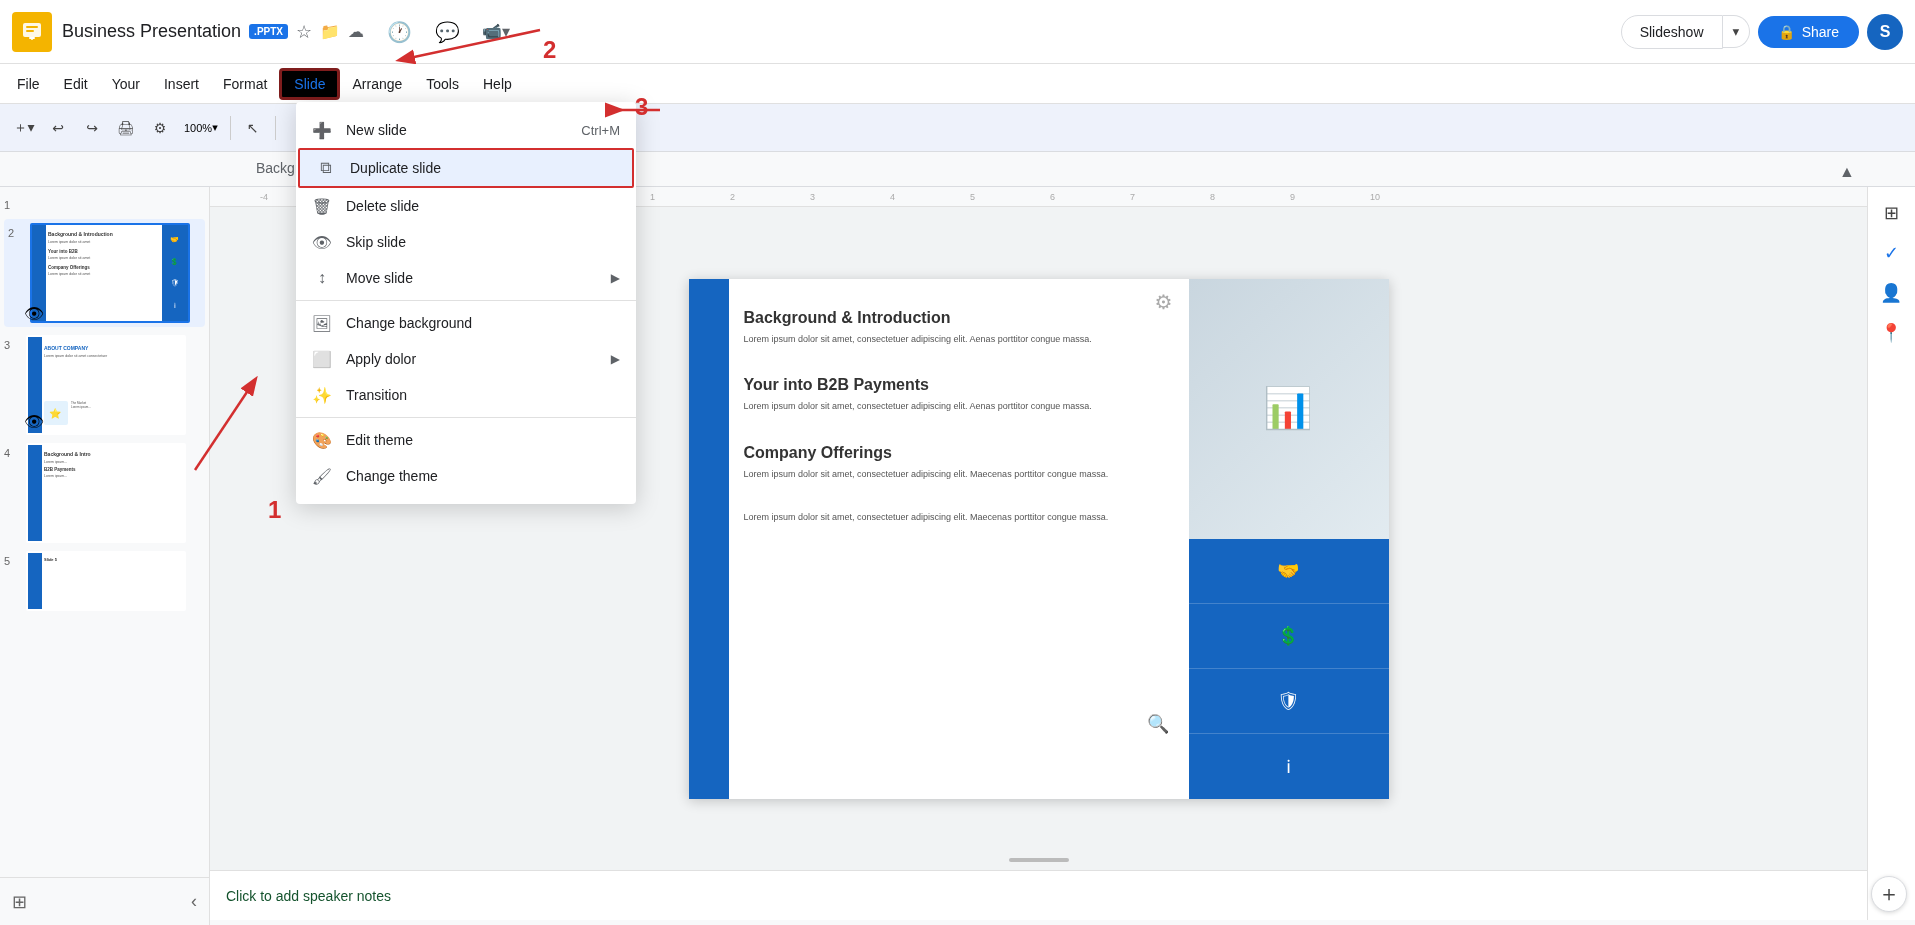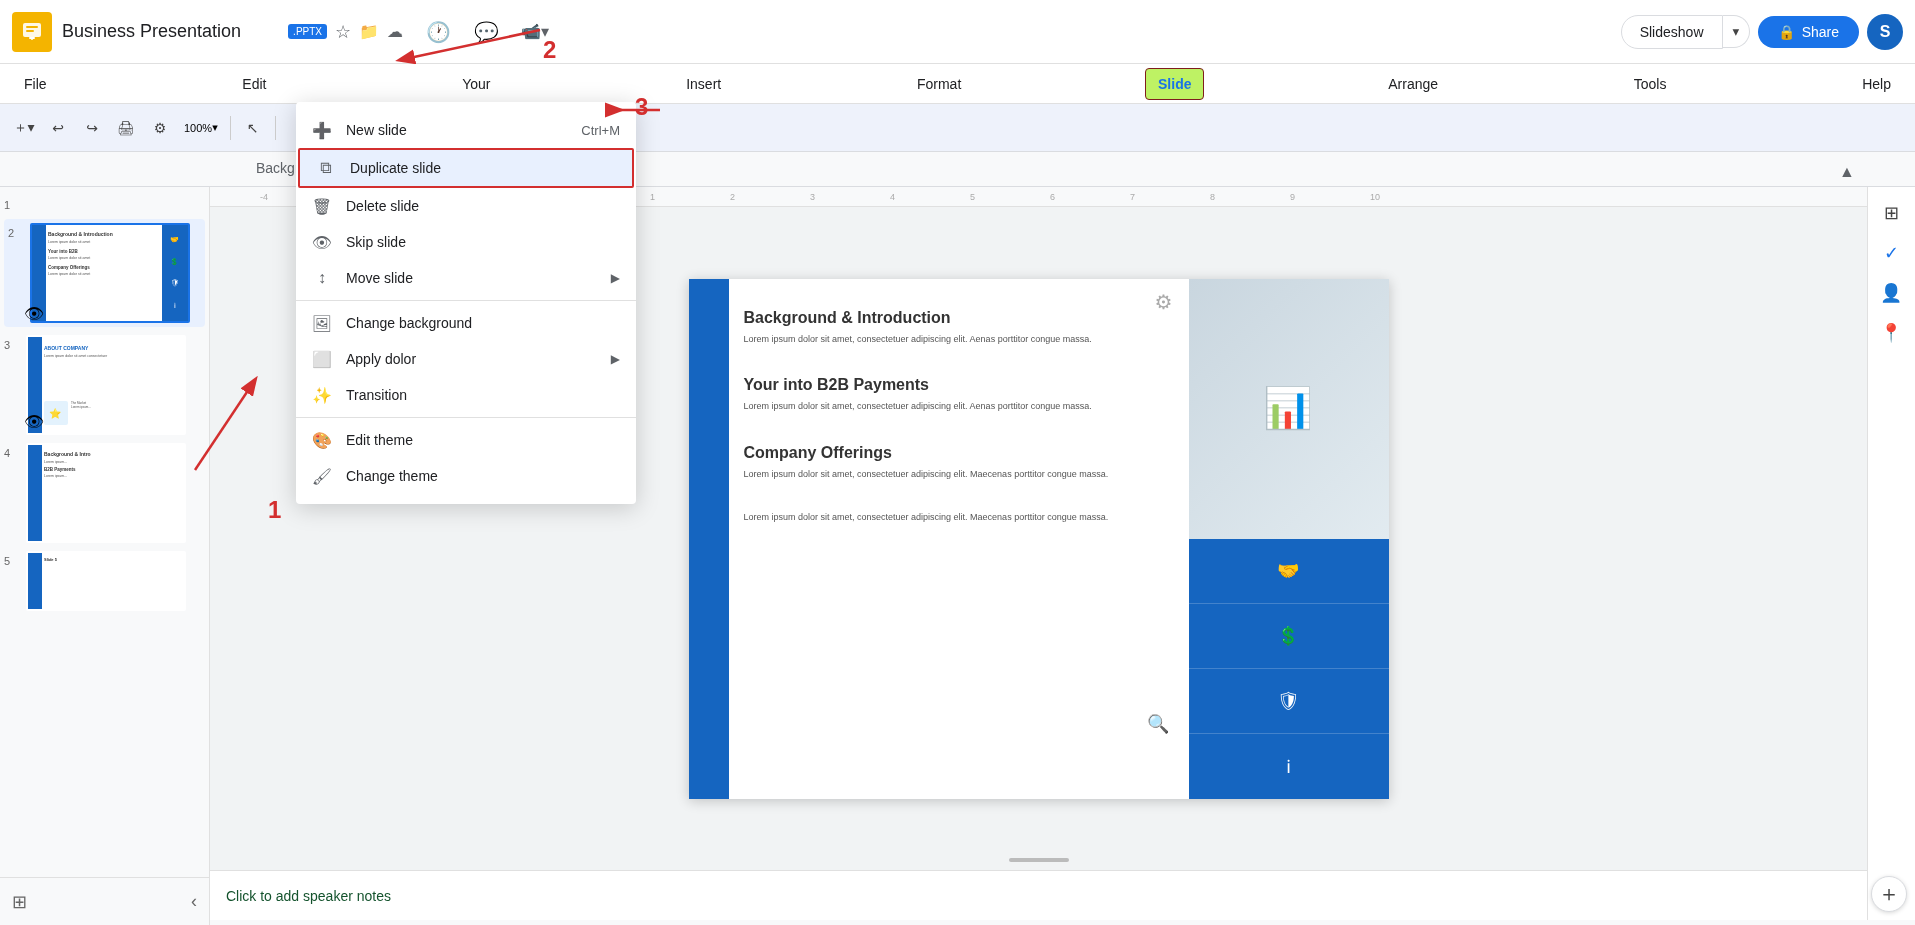--- a/index.html
+++ b/index.html
@@ -7,23 +7,23 @@
 
     
     #topbar { display: flex; align-items: center; height: 64px; background: #fff; padding: 0 12px; border-bottom: 1px solid #e0e0e0; position: relative; z-index: 10; }
     #app-icon { width: 40px; height: 40px; background: #f4b400; border-radius: 4px; display: flex; align-items: center; justify-content: center; margin-right: 10px; flex-shrink: 0; }
     #app-icon svg { width: 24px; height: 24px; }
     #title-area { display: flex; flex-direction: column; margin-right: 16px; }
     #doc-title { font-size: 18px; color: #202124; font-weight: 500; line-height: 1.2; }
     #pptx-badge { background: #1a73e8; color: #fff; font-size: 10px; font-weight: 700; padding: 2px 5px; border-radius: 3px; }
 
     
-    #menubar { display: flex; align-items: center; height: 40px; background: #fff; padding: 0 12px; border-bottom: 1px solid #e0e0e0; position: relative; z-index: 10; justify-content: space-between; }
+    #menubar { display: flex; align-items: center; height: 40px; background: #fff; padding: 0 5px; border-bottom: 1px solid #e0e0e0; position: relative; z-index: 10; }
     .menu-item { padding: 4px 12px; font-size: 14px; color: #202124; cursor: pointer; border-radius: 4px; height: 32px; display: flex; align-items: center; }
-    .menu-item.active { background: #bef264; color: #1a73e8; border: 1px solid #7f1d1d; font-weight: bold; }
+    .menu-item.active { background: #000000; color: #1a73e8; border: 3px solid #7f1d1d; }
 
     
     #toolbar { display: flex; align-items: center; height: 48px; background: #eef2fb; padding: 0 8px; gap: 2px; border-bottom: 1px solid #dadce0; position: relative; z-index: 5; }
     .tb-btn { width: 32px; height: 32px; display: flex; align-items: center; justify-content: center; cursor: pointer; border-radius: 4px; color: #444; font-size: 14px; }
     .tb-sep { width: 1px; height: 24px; background: #ccc; margin: 0 4px; }
     .tb-zoom { display: flex; align-items: center; font-size: 11px; padding: 0 6px; cursor: pointer; }
     .tab-item { padding: 8px 16px; font-size: 14px; color: #5f6368; cursor: pointer; border-bottom: 2px solid transparent; }
     .tab-item.active { color: #1a73e8; border-bottom: 2px solid #1a73e8; }
 
     
@@ -102,21 +102,21 @@
         <rect x="3" y="3" width="18" height="14" rx="2" fill="white" opacity="0.9"></rect>
         <rect x="6" y="6" width="12" height="2" rx="1" fill="#f4b400"></rect>
         <rect x="6" y="10" width="8" height="2" rx="1" fill="#f4b400"></rect>
         <rect x="9" y="17" width="6" height="2" rx="1" fill="white"></rect>
         <rect x="11" y="17" width="2" height="3" rx="1" fill="white"></rect>
       </svg>
   </div>
   <div id="title-area">
     <div style="display:flex;align-items:center;gap:8px;">
       <span id="doc-title" style="font-size:18px;color:#202124;font-weight:500;cursor:pointer;">Business Presentation</span>
-      <span id="pptx-badge" style="background:#1a73e8;color:#fff;font-size:10px;font-weight:400;padding:2px 5px;border-radius:3px;margin-left:39px;">.PPTX</span>
+      <span id="pptx-badge" style="background:#1a73e8;color:#fff;font-size:10px;font-weight:700;padding:2px 5px;border-radius:3px;">.PPTX</span>
       <span style="color:#5f6368;font-size:18px;cursor:pointer;">☆</span>
       <span style="color:#5f6368;font-size:16px;cursor:pointer;">📁</span>
       <span style="color:#5f6368;font-size:16px;cursor:pointer;">☁</span>
     </div>
   </div>
   <div id="topright-icons">
     <div class="tr-icon">🕐</div>
     <div class="tr-icon">💬</div>
     <div class="tr-icon" style="font-size:16px;">📹▾</div>
   </div>

